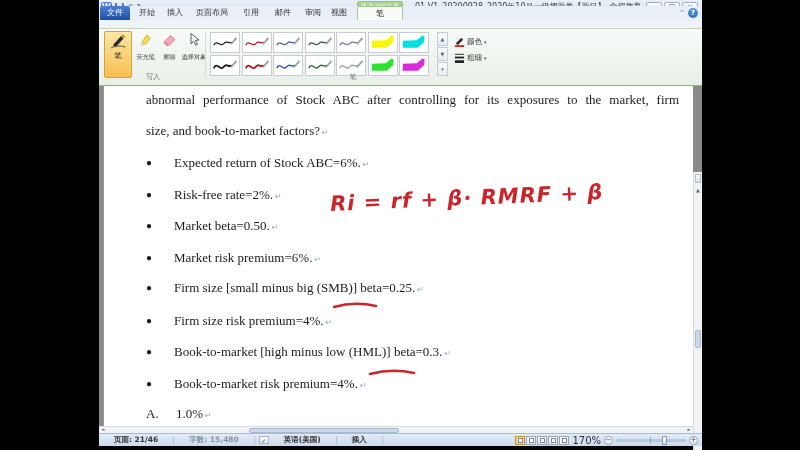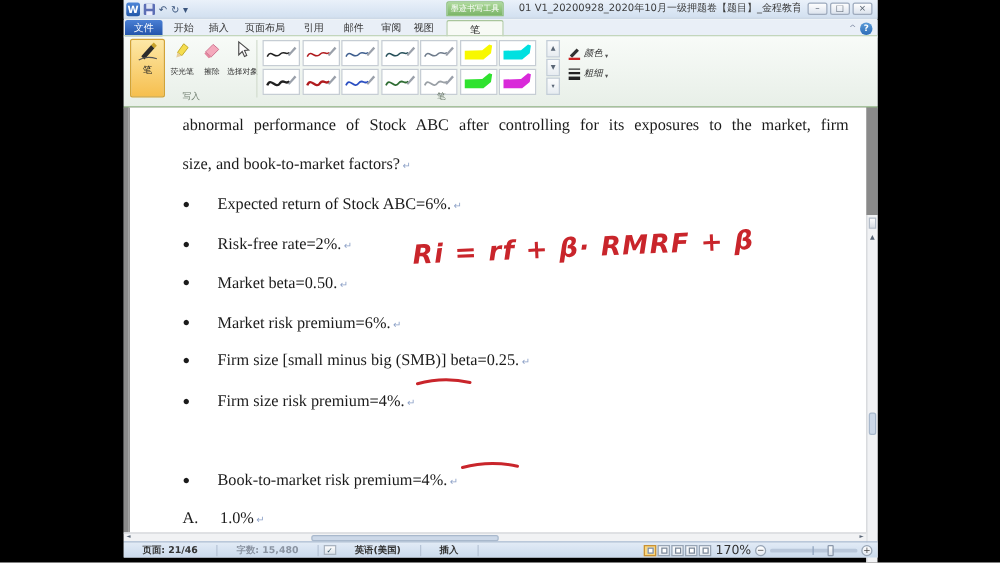--- a/index.html
+++ b/index.html
@@ -20,21 +20,21 @@
   .ctxlabel{position:absolute;left:258px;top:1px;width:46px;height:12px;border-radius:2px 2px 0 0;
             background:linear-gradient(#aeda9b,#7cb569);border:1px solid #8fc17d;box-sizing:border-box;
             color:#fff;font-size:6.5px;text-align:center;line-height:10px;white-space:nowrap;overflow:hidden;}
   .doctitle{position:absolute;left:316px;top:0;width:225px;height:14px;font-size:8px;color:#3c3c3c;
             line-height:14px;white-space:nowrap;overflow:hidden;}
   .winbtns{position:absolute;right:4px;top:2px;display:flex;gap:2px;}
   .winbtn{width:16px;height:10px;border:1px solid #9fabbd;border-radius:2px;box-sizing:border-box;
           background:linear-gradient(#fefefe,#dde4ee);color:#55606e;font-size:7px;line-height:8px;text-align:center;}
 
   
-  .tabrow{position:absolute;left:0;top:16px;width:603px;height:14px;background:#e9eff7;}
+  .tabrow{position:absolute;left:0;top:6px;width:603px;height:14px;background:#e9eff7;}
   .filetab{position:absolute;left:1px;top:0;width:30px;height:14px;border-radius:2px 2px 0 0;
            background:linear-gradient(#4a7fd4,#1e4ea5);color:#fff;font-size:8px;text-align:center;line-height:14px;}
   .tab{position:absolute;top:0;height:14px;font-size:8px;color:#333;text-align:center;line-height:14px;}
   .t1{left:36px;width:24px;} .t2{left:64px;width:24px;} .t3{left:92px;width:42px;}
   .t4{left:140px;width:24px;} .t5{left:172px;width:24px;} .t6{left:202px;width:24px;} .t7{left:228px;width:24px;}
   .activetab{position:absolute;left:258px;top:0;width:46px;height:14px;background:#f7faf5;
              border:1px solid #a9c59c;border-bottom:none;box-sizing:border-box;border-radius:2px 2px 0 0;
              font-size:8px;color:#222;text-align:center;line-height:13px;}
   .helpbtns{position:absolute;right:4px;top:2px;display:flex;gap:3px;align-items:center;}
   .caretbtn{font-size:7px;color:#7c8struck7a0;color:#7c87a0;line-height:10px;}
@@ -53,22 +53,22 @@
           display:flex;flex-direction:column;align-items:center;}
   .penbig .lbl{font-size:7.5px;color:#222;margin-top:1px;}
   .smallbtn{position:absolute;top:3px;width:23px;height:44px;display:flex;flex-direction:column;align-items:center;}
   .sb1{left:33px;} .sb2{left:57px;} .sb3{left:80px;width:25px;}
   .smallbtn .lbl{font-size:6.5px;color:#333;margin-top:6px;white-space:nowrap;transform:scale(.95);}
   .group-pens{position:absolute;left:108px;top:0;width:292px;height:54px;}
   .cell{position:absolute;width:30px;height:21px;background:#fff;border:1px solid #c6cdd4;box-sizing:border-box;}
   .gscroll{position:absolute;left:230px;top:3px;width:11px;height:44px;display:flex;flex-direction:column;gap:1px;}
   .gsbtn{flex:1;background:linear-gradient(#fbfcfd,#e7ecf1);border:1px solid #c3cdd8;font-size:5px;
          color:#5a6676;text-align:center;line-height:12px;}
-  .cwbtn{position:absolute;left:247px;height:13px;display:flex;align-items:flex-end;gap:2px;
-         font-size:7.5px;color:#333;white-space:nowrap;font-style:italic;}
+  .cwbtn{position:absolute;left:247px;height:13px;display:flex;align-items:center;gap:2px;
+         font-size:7.5px;color:#333;white-space:nowrap;}
   .cw1{top:6px;} .cw2{top:22px;}
   .dd{font-size:5px;color:#555;}
 
   
   .docarea{position:absolute;left:0;top:86px;width:603px;height:340px;background:#8a8a8a;}
   .page{position:absolute;left:4px;top:0;width:590px;height:340px;background:#fff;
         border-left:1px solid #999;box-sizing:border-box;overflow:hidden;
         font-family:"Liberation Serif","DejaVu Serif",serif;font-size:13px;color:#1b1b1b;}
   .line{position:absolute;left:42px;right:14px;height:20px;white-space:nowrap;}
   .j{text-align:justify;text-align-last:justify;white-space:normal;}
@@ -271,20 +271,21 @@
     <div class="page">
       <div class="line" style="top:37px;"><span>size, and book-to-market factors?</span><span class="pmark">↵</span></div>
       <div class="line j" style="top:6px;">abnormal performance of Stock ABC after controlling for its exposures to the market, firm</div>
 
       <div class="line brow" style="top:69px;"><span class="bdot">●</span><span>Expected return of Stock ABC=6%.</span><span class="pmark">↵</span></div>
       <div class="line brow" style="top:101px;"><span class="bdot">●</span><span>Risk-free rate=2%.</span><span class="pmark">↵</span></div>
       <div class="line brow" style="top:132px;"><span class="bdot">●</span><span>Market beta=0.50.</span><span class="pmark">↵</span></div>
       <div class="line brow" style="top:164px;"><span class="bdot">●</span><span>Market risk premium=6%.</span><span class="pmark">↵</span></div>
       <div class="line brow" style="top:194px;"><span class="bdot">●</span><span>Firm size [small minus big (SMB)] beta=0.25.</span><span class="pmark">↵</span></div>
       <div class="line brow" style="top:227px;"><span class="bdot">●</span><span>Firm size risk premium=4%.</span><span class="pmark">↵</span></div>
+      <div class="line brow" style="top:258px;"><span class="bdot">●</span><span>Book-to-market [high minus low (HML)] beta=0.3.</span><span class="pmark">↵</span></div>
       <div class="line brow" style="top:290px;"><span class="bdot">●</span><span>Book-to-market risk premium=4%.</span><span class="pmark">↵</span></div>
 
       <div class="line arow" style="top:320px;"><span class="albl">A.</span><span>1.0%</span><span class="pmark">↵</span></div>
 
       <div class="ink formula">Ri = rf + β· RMRF + β</div>
       <svg class="usvg" style="left:228px;top:214px;" width="46" height="10">
         <path d="M2,7 Q23,1 44,6" stroke="#c9252b" stroke-width="2.4" fill="none" stroke-linecap="round"></path>
       </svg>
       <svg class="usvg" style="left:264px;top:281px;" width="48" height="10">
         <path d="M2,7 Q24,1 46,6" stroke="#c9252b" stroke-width="2.4" fill="none" stroke-linecap="round"></path>

